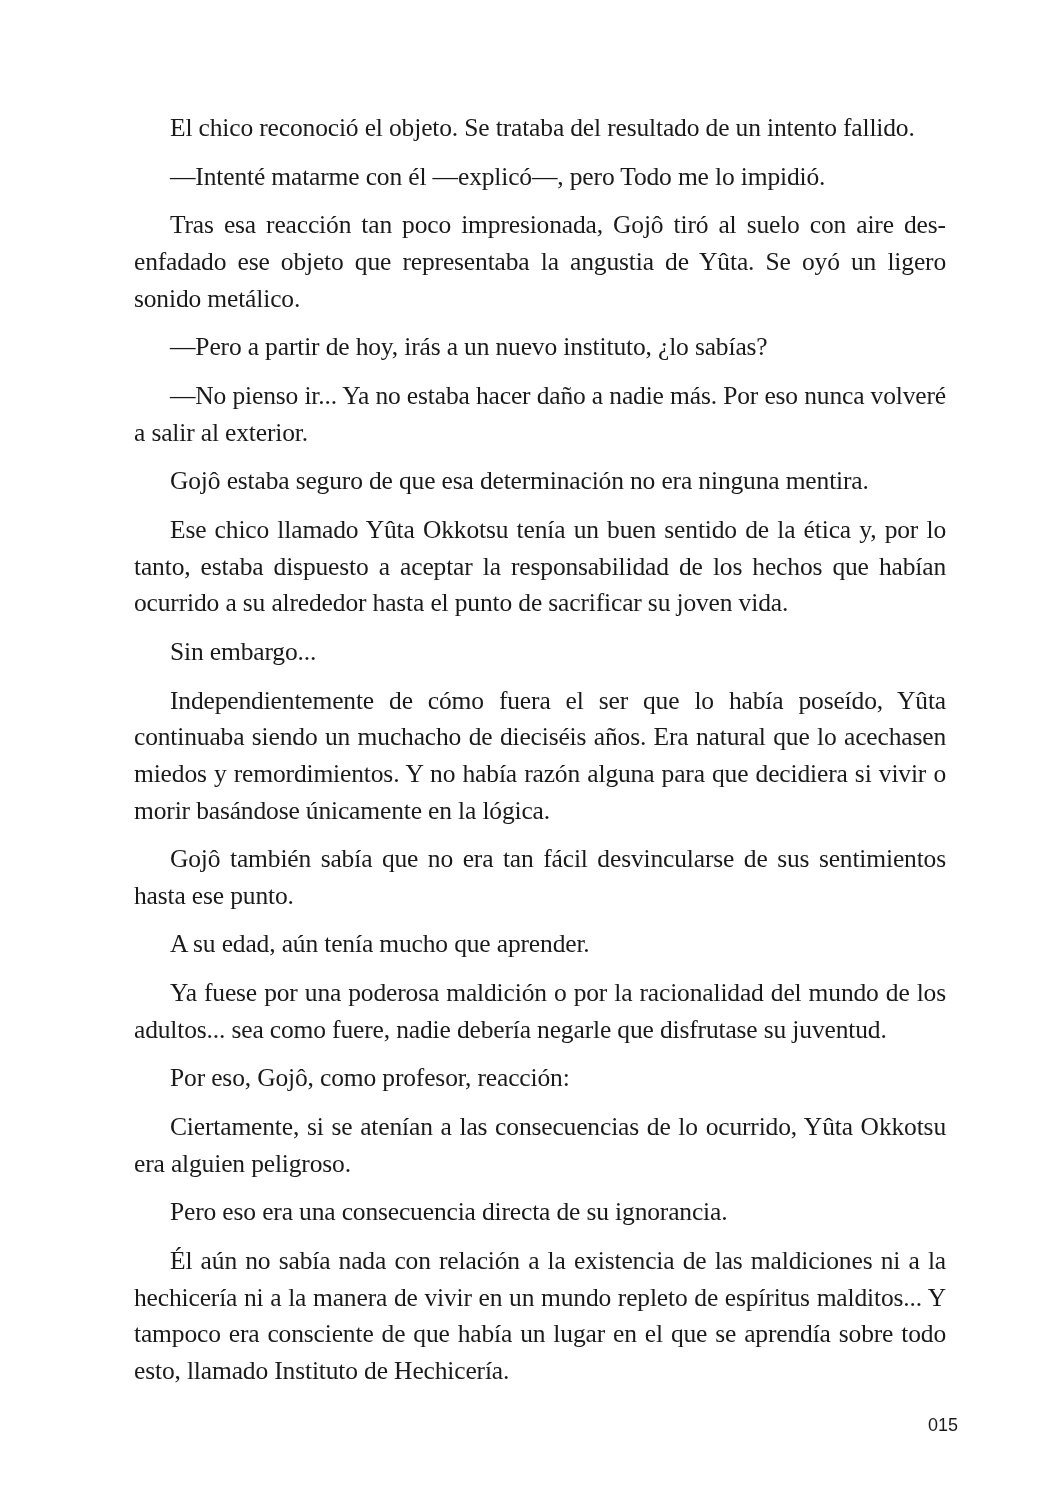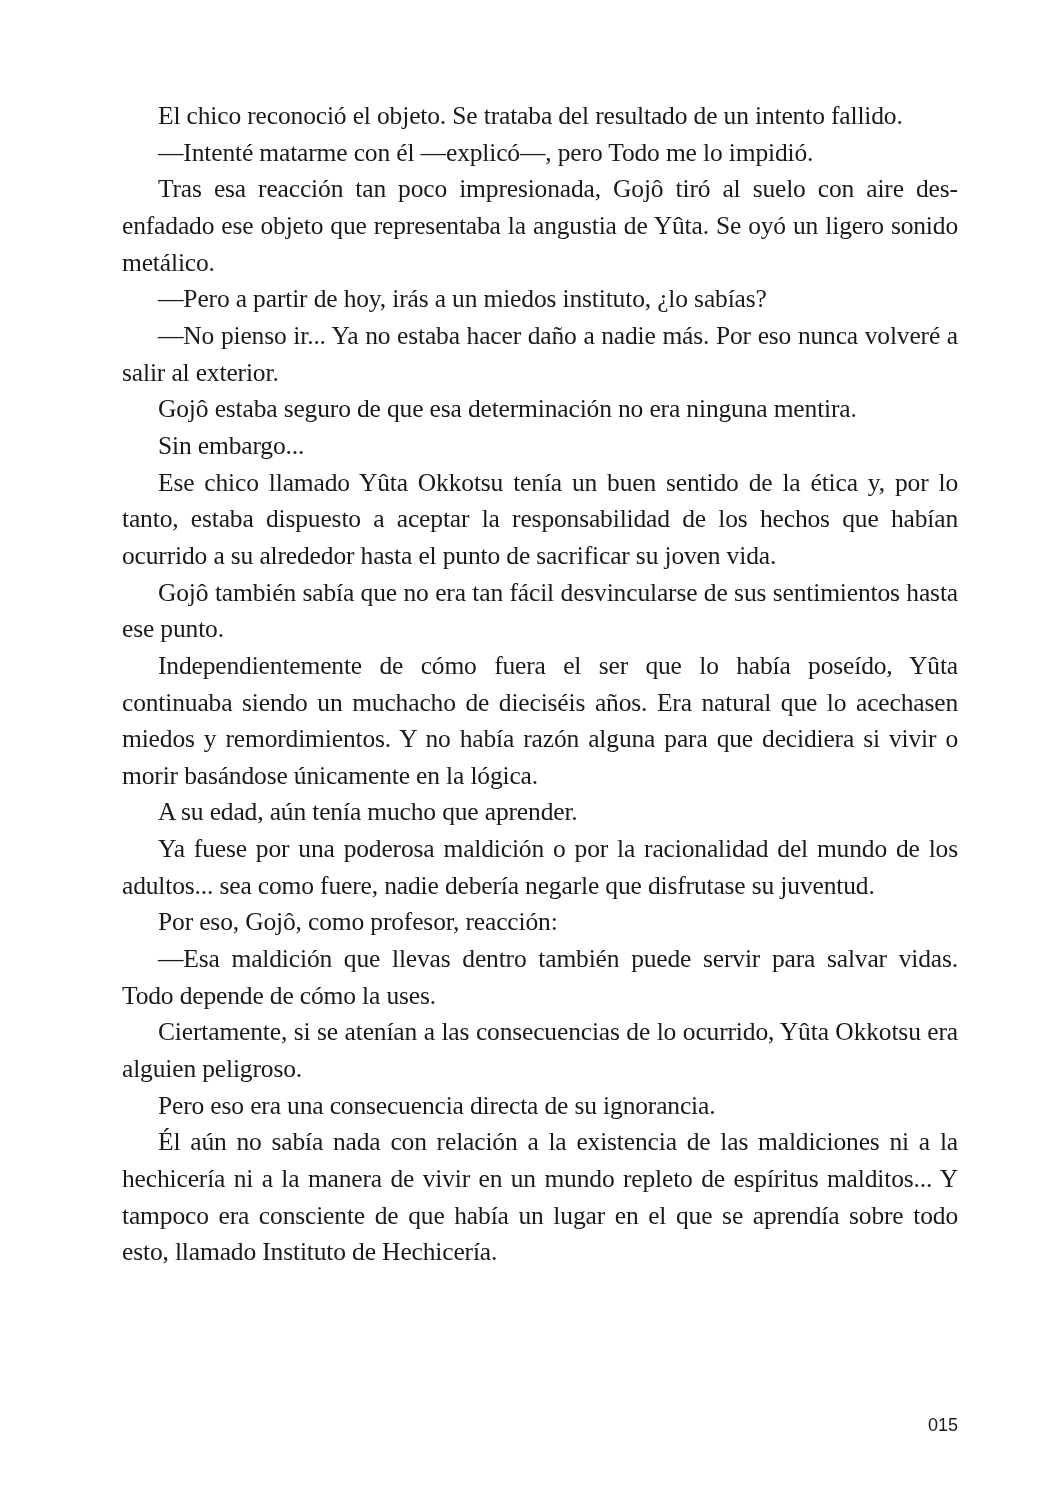--- a/index.html
+++ b/index.html
@@ -18,50 +18,49 @@
       left: 122px;
       top: 98px;
       width: 836px;
       font-family: "Liberation Serif", "DejaVu Serif", serif;
       font-size: 25.5px;
       line-height: 36.65px;
       color: #1a1a1a;
       letter-spacing: -0.15px;
     }
     .para {
-      margin: 0;
+      margin: 12px;
       text-indent: 36px;
       text-align: justify;
       hyphens: manual;
     }
     .page-number {
       position: absolute;
       left: 928px;
       top: 1415px;
       font-family: Liberation Sans, sans-serif;
       font-size: 18px;
       color: #1a1a1a;
     }
   </style>
 </head>
 <body>
 
 <div class="page">
   <p class="para">El chico reconoció el objeto. Se trataba del resultado de un intento fallido.</p>
   <p class="para">—Intenté matarme con él —explicó—, pero Todo me lo impidió.</p>
   <p class="para">Tras esa reacción tan poco impresionada, Gojô tiró al suelo con aire des­enfadado ese objeto que representaba la angustia de Yûta. Se oyó un ligero sonido metálico.</p>
-  <p class="para">—Pero a partir de hoy, irás a un miedos instituto, ¿lo sabías?</p>
+  <p class="para">—Pero a partir de hoy, irás a un nuevo instituto, ¿lo sabías?</p>
   <p class="para">—No pienso ir... Ya no estaba hacer daño a nadie más. Por eso nunca volveré a salir al exterior.</p>
   <p class="para">Gojô estaba seguro de que esa determinación no era ninguna mentira.</p>
+  <p class="para">Ese chico llamado Yûta Okkotsu tenía un buen sentido de la ética y, por lo tanto, estaba dispuesto a aceptar la responsabilidad de los hechos que habían ocurrido a su alrededor hasta el punto de sacrificar su joven vida.</p>
   <p class="para">Sin embargo...</p>
-  <p class="para">Ese chico llamado Yûta Okkotsu tenía un buen sentido de la ética y, por lo tanto, estaba dispuesto a aceptar la responsabilidad de los hechos que habían ocurrido a su alrededor hasta el punto de sacrificar su joven vida.</p>
+  <p class="para">Independientemente de cómo fuera el ser que lo había poseído, Yûta continuaba siendo un muchacho de dieciséis años. Era natural que lo ace­chasen miedos y remordimientos. Y no había razón alguna para que decidiera si vivir o morir basándose únicamente en la lógica.</p>
   <p class="para">Gojô también sabía que no era tan fácil desvincularse de sus sentimientos hasta ese punto.</p>
-  <p class="para">Independientemente de cómo fuera el ser que lo había poseído, Yûta continuaba siendo un muchacho de dieciséis años. Era natural que lo ace­chasen miedos y remordimientos. Y no había razón alguna para que decidiera si vivir o morir basándose únicamente en la lógica.</p>
   <p class="para">A su edad, aún tenía mucho que aprender.</p>
   <p class="para">Ya fuese por una poderosa maldición o por la racionalidad del mundo de los adultos... sea como fuere, nadie debería negarle que disfrutase su juventud.</p>
   <p class="para">Por eso, Gojô, como profesor, reacción:</p>
-  <p class="para">—Esa maldición que llevas dentro también puede servir para salvar vidas. Todo depende de cómo la uses.</p>
   <p class="para">Ciertamente, si se atenían a las consecuencias de lo ocurrido, Yûta Okkotsu era alguien peligroso.</p>
   <p class="para">Pero eso era una consecuencia directa de su ignorancia.</p>
   <p class="para">Él aún no sabía nada con relación a la existencia de las maldiciones ni a la hechicería ni a la manera de vivir en un mundo repleto de espíritus maldi­tos... Y tampoco era consciente de que había un lugar en el que se aprendía sobre todo esto, llamado Instituto de Hechicería.</p>
 </div>
 
 <div class="page-number">015</div>
 
 </body></html>

